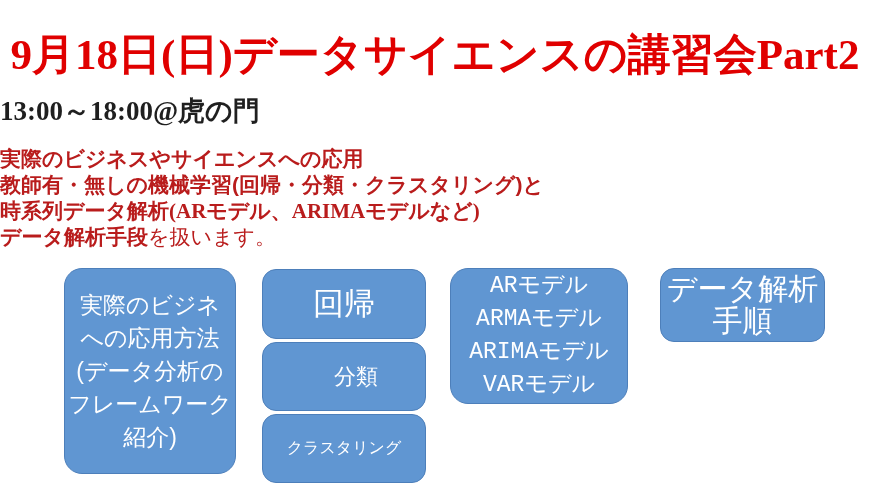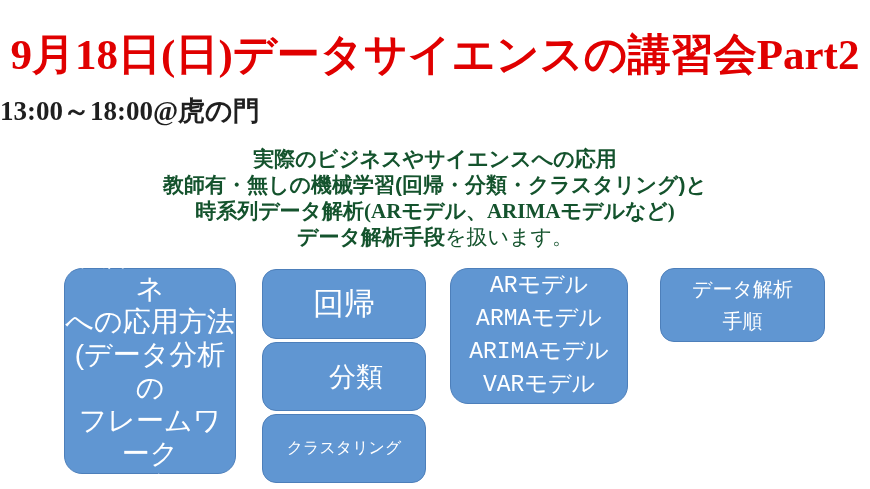--- a/index.html
+++ b/index.html
@@ -30,73 +30,72 @@
     font-family: "Liberation Serif", "DejaVu Serif", serif;
     font-weight: bold;
     font-size: 27px;
     line-height: 38px;
     color: #1f1f1f;
     white-space: nowrap;
   }
   .description {
     position: absolute;
     left: 0; right: 0; top: 146px;
-    text-align: center;
     font-weight: bold;
     font-size: 21px;
     line-height: 26px;
-    color: #14532d;
+    color: #b91c1c;
   }
   .description .serif-line {
     font-family: "Liberation Serif", "DejaVu Serif", serif;
   }
   .description .regular { font-weight: normal; }
   .topic-box {
     position: absolute;
     box-sizing: border-box;
     background: #6096d2;
     border: 1px solid #4d7fba;
     color: #ffffff;
     text-align: center;
     display: flex;
     flex-direction: column;
     justify-content: center;
     align-items: center;
   }
   .box-application {
     left: 64px; top: 268px; width: 172px; height: 206px;
     border-radius: 18px;
-    font-size: 28px; line-height: 33px;
+    font-size: 23px; line-height: 33px;
   }
   .box-regression {
     left: 262px; top: 269px; width: 164px; height: 70px;
     border-radius: 14px;
     font-size: 31px;
   }
   .box-classification {
     left: 262px; top: 342px; width: 164px; height: 69px;
     border-radius: 14px;
-    font-size: 27px;
+    font-size: 22px;
     padding-left: 24px;
   }
   .box-clustering {
     left: 262px; top: 414px; width: 164px; height: 69px;
     border-radius: 14px;
     font-size: 16px;
   }
   .box-timeseries {
     left: 450px; top: 268px; width: 178px; height: 136px;
     border-radius: 18px;
     font-family: Liberation Mono, monospace;
     font-size: 23px; line-height: 33px;
   }
   .box-procedure {
     left: 660px; top: 268px; width: 165px; height: 74px;
     border-radius: 14px;
-    font-size: 20px; line-height: 32px; text-align: center;
+    font-size: 30px; line-height: 32px; text-align: center;
   }
   .box-line { display: block; }
 </style>
 </head>
 <body>
 
 <div class="slide">
 
   <div class="title">9月18日(日)データサイエンスの講習会Part2</div>
 

